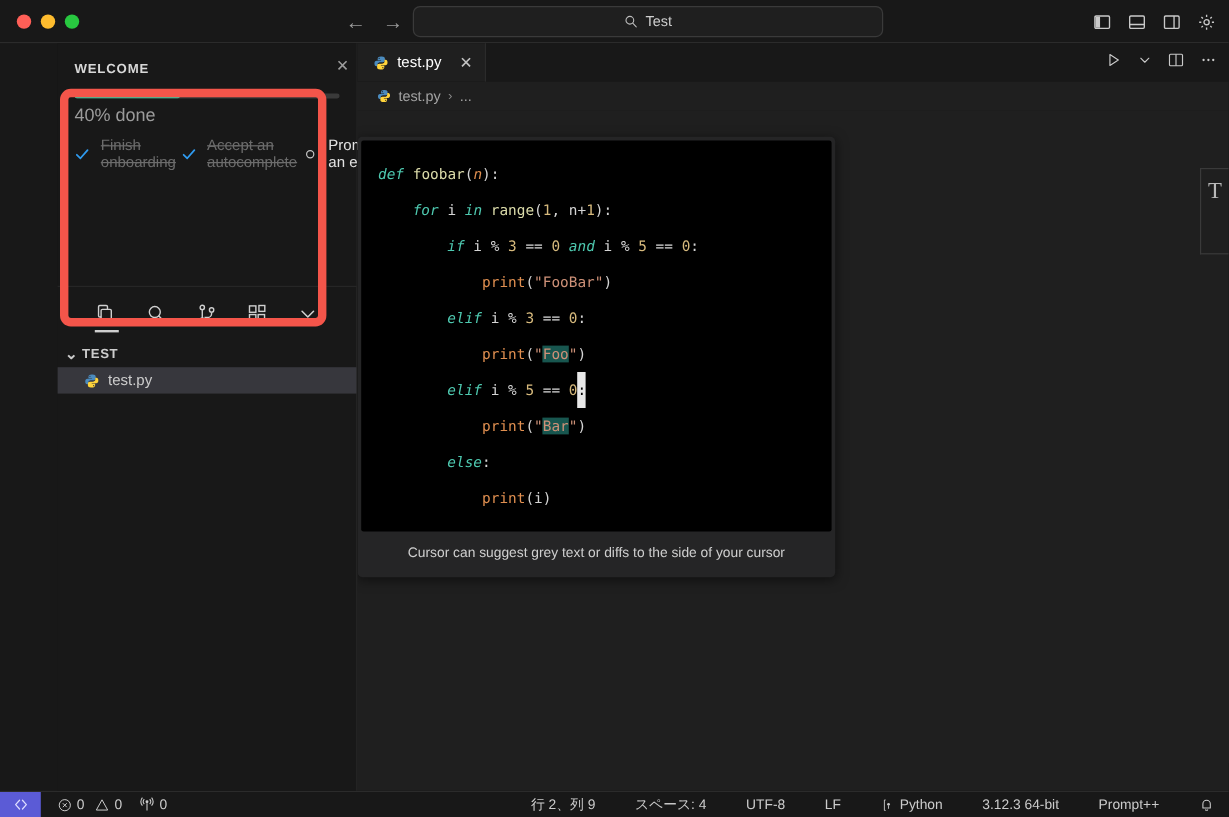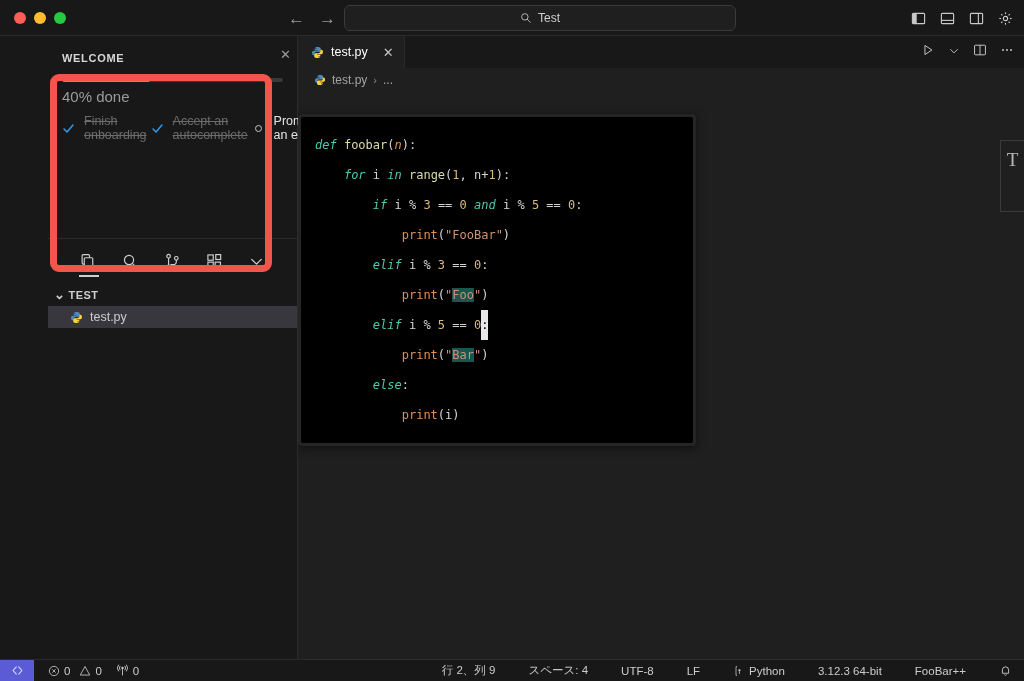--- a/index.html
+++ b/index.html
@@ -420,20 +420,21 @@
           <div class="codeblock"><span class="k">def</span> <span class="fn">foobar</span><span class="punc">(</span><span class="param">n</span><span class="punc">):</span>
     <span class="k">for</span> i <span class="k">in</span> <span class="fn">range</span><span class="punc">(</span><span class="num">1</span><span class="punc">,</span> n<span class="op">+</span><span class="num">1</span><span class="punc">):</span>
         <span class="k">if</span> i <span class="op">%</span> <span class="num">3</span> <span class="op">==</span> <span class="num">0</span> <span class="k">and</span> i <span class="op">%</span> <span class="num">5</span> <span class="op">==</span> <span class="num">0</span><span class="punc">:</span>
             <span class="pcall">print</span><span class="punc">(</span><span class="str">"FooBar"</span><span class="punc">)</span>
         <span class="k">elif</span> i <span class="op">%</span> <span class="num">3</span> <span class="op">==</span> <span class="num">0</span><span class="punc">:</span>
             <span class="pcall">print</span><span class="punc">(</span><span class="str">"</span><span class="str sel">Foo</span><span class="str">"</span><span class="punc">)</span>
         <span class="k">elif</span> i <span class="op">%</span> <span class="num">5</span> <span class="op">==</span> <span class="num">0</span><span class="caret">:</span>
             <span class="pcall">print</span><span class="punc">(</span><span class="str">"</span><span class="str sel">Bar</span><span class="str">"</span><span class="punc">)</span>
         <span class="k">else</span><span class="punc">:</span>
             <span class="pcall">print</span><span class="punc">(</span>i<span class="punc">)</span></div>
+          <div class="hint">Cursor can suggest grey text or diffs to the side of your cursor</div>
         </div>
 
         <div class="rightpanel">
           <span class="rp-glyph">T</span>
         </div>
       </div>
     </div>
   </div>
 
   <div class="statusbar">
@@ -473,21 +474,21 @@
       <span class="sb-item">LF</span>
       <span class="sb-item">
         <svg width="12" height="12" viewBox="0 0 16 16">
           <path d="M4 2.2h1.4M4 2.2v11.6M4 13.8h1.4" fill="none" stroke="#cccccc" stroke-width="1"></path>
           <circle cx="8.6" cy="7" r="1.5" fill="#cccccc"></circle>
           <line x1="8.6" y1="8.5" x2="8.6" y2="12" stroke="#cccccc" stroke-width="1"></line>
         </svg>
         <span>Python</span>
       </span>
       <span class="sb-item">3.12.3 64-bit</span>
-      <span class="sb-item">FooBar++</span>
+      <span class="sb-item">Prompt++</span>
       <span class="sb-item">
         <svg width="13" height="13" viewBox="0 0 16 16">
           <path d="M4.2 11.4V7.3a3.8 3.8 0 0 1 7.6 0v4.1z" fill="none" stroke="#cccccc" stroke-width="1.1" stroke-linejoin="round"></path>
           <path d="M6.7 13a1.4 1.4 0 0 0 2.6 0" fill="none" stroke="#cccccc" stroke-width="1.1"></path>
         </svg>
       </span>
     </div>
   </div>
 </div>
 

